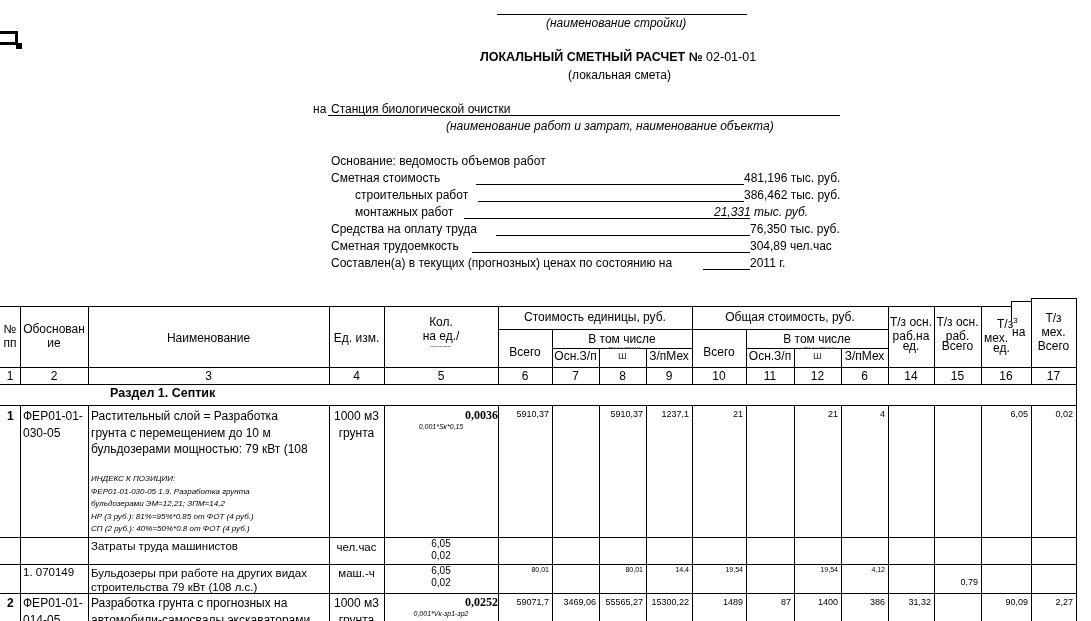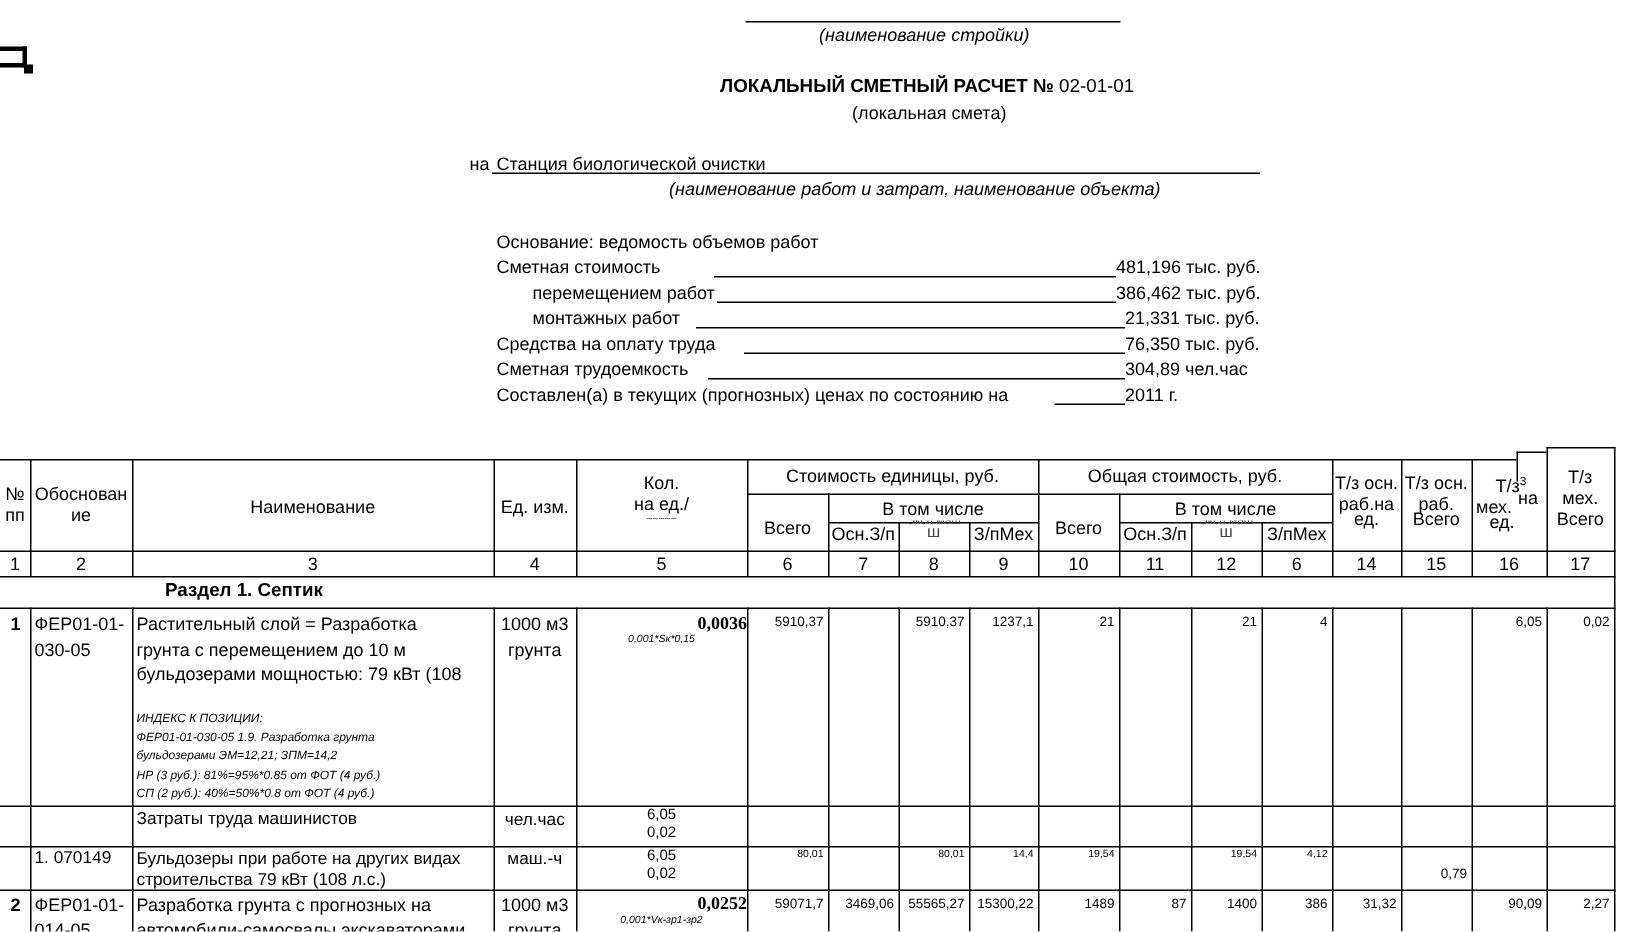--- a/index.html
+++ b/index.html
@@ -37,27 +37,27 @@
 <div class="uline" style="left:328px;top:115px;width:512px;"></div>
 <div class="abs t" style="left:331px;top:102px;">Станция биологической очистки</div>
 <div class="abs t it" style="left:446px;top:119px;">(наименование работ и затрат, наименование объекта)</div>
 
 <div class="abs t" style="left:331px;top:154px;">Основание: ведомость объемов работ</div>
 
 <div class="abs t" style="left:331px;top:171px;">Сметная стоимость</div>
 <div class="uline" style="left:476px;top:184px;width:268px;"></div>
 <div class="abs t" style="left:744px;top:171px;"><span>481,196</span> <span>тыс. руб.</span></div>
 
-<div class="abs t" style="left:355px;top:188px;">перемещением работ</div>
+<div class="abs t" style="left:355px;top:188px;">строительных работ</div>
 <div class="uline" style="left:478px;top:201px;width:266px;"></div>
 <div class="abs t" style="left:744px;top:188px;"><span>386,462</span> <span>тыс. руб.</span></div>
 
 <div class="abs t" style="left:355px;top:205px;">монтажных работ</div>
 <div class="uline" style="left:464px;top:218px;width:286px;"></div>
-<div class="abs t" style="left:750px;top:205px;"><span>21,331</span> <span>тыс. руб.</span></div>
+<div class="abs t" style="left:714px;top:205px;font-style:italic;"><span>21,331</span> <span>тыс. руб.</span></div>
 
 <div class="abs t" style="left:331px;top:222px;">Средства  на оплату труда</div>
 <div class="uline" style="left:496px;top:235px;width:254px;"></div>
 <div class="abs t" style="left:750px;top:222px;"><span>76,350</span> <span>тыс. руб.</span></div>
 
 <div class="abs t" style="left:331px;top:239px;">Сметная трудоемкость</div>
 <div class="uline" style="left:472px;top:252px;width:278px;"></div>
 <div class="abs t" style="left:750px;top:239px;"><span>304,89</span> <span>чел.час</span></div>
 
 <div class="abs t" style="left:331px;top:256px;">Составлен(а) в текущих (прогнозных) ценах по состоянию на</div>

